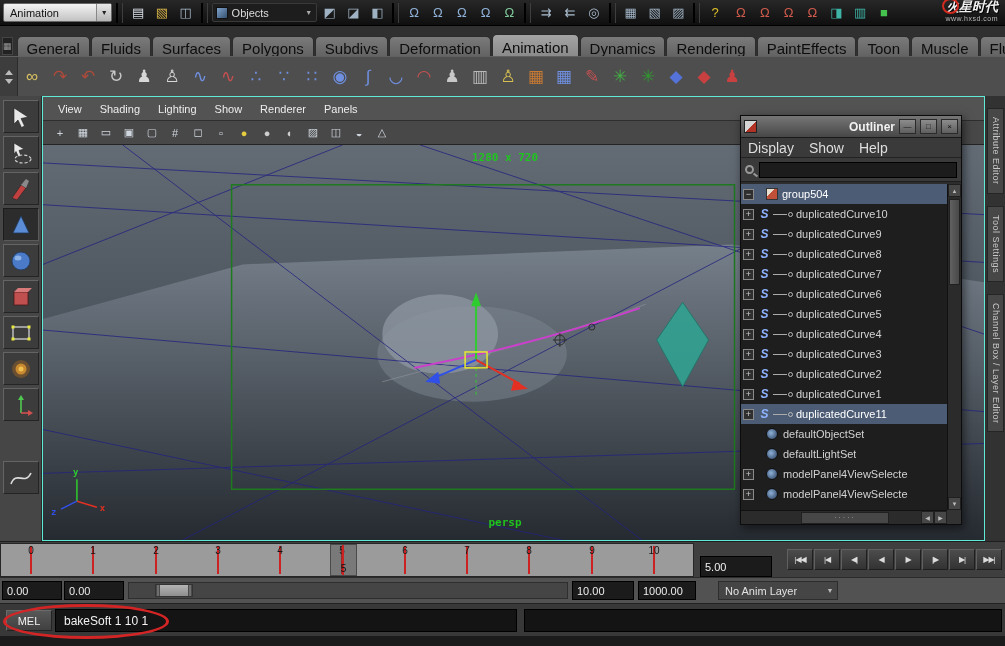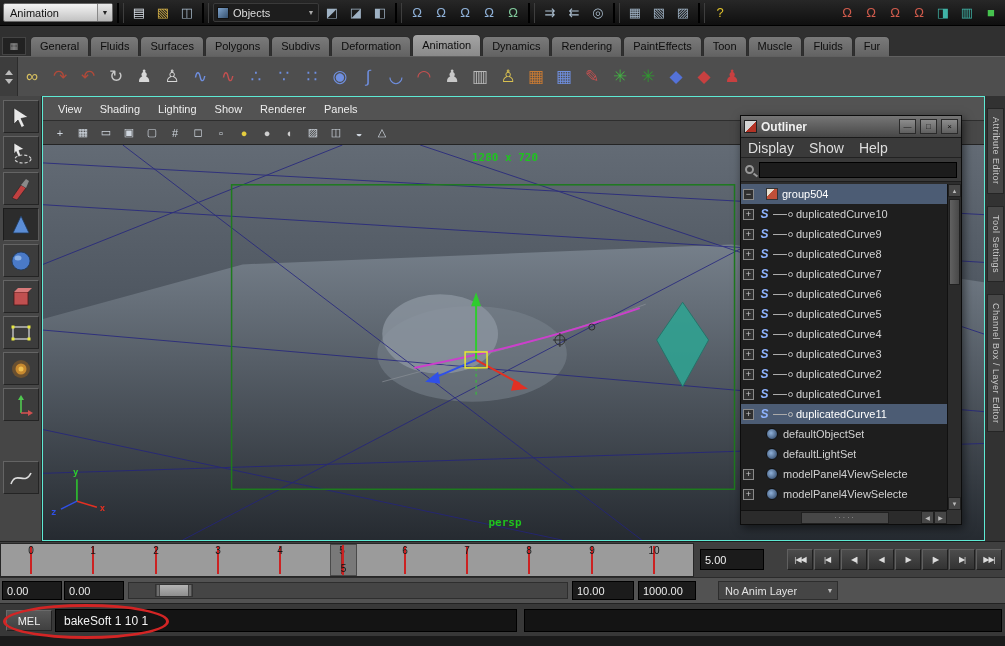--- a/index.html
+++ b/index.html
@@ -18,21 +18,21 @@
   .sicon{width:22px;height:22px;display:flex;align-items:center;justify-content:center;font-size:13px;cursor:pointer;}
   .spacer{flex:1;}
   #logo{width:106px;text-align:right;padding-right:4px;line-height:12px;}
   .cnwrap{position:relative;display:inline-block;}
   .ring{position:absolute;left:-4px;top:-2px;width:17px;height:16px;border:2px solid #d22a1e;border-radius:50%;}
   #logo .cn{font-size:13px;font-weight:bold;font-style:italic;color:#f2f2f2;text-shadow:1px 1px 0 #000;}
   #logo .url{font-size:7px;color:#b8b8b8;letter-spacing:.5px;}
   
   #tabs{position:absolute;left:0;top:26px;width:1005px;height:30px;background:#303030;display:flex;align-items:flex-end;padding-left:2px;}
   #tabmenu{width:24px;height:18px;margin:0 4px 1px 0;background:#222;border:1px solid #444;color:#999;font-size:9px;display:flex;align-items:center;justify-content:center;cursor:pointer;}
-  .tab{height:20px;padding:3px 9px 0;margin-right:1px;background:linear-gradient(#7a7a7a,#636363);border:1px solid #2c2c2c;border-bottom:none;border-radius:5px 5px 0 0;font-size:11px;color:#0d0d0d;cursor:pointer;white-space:nowrap;}
+  .tab{height:20px;padding:3px 9px 0;margin-right:1px;background:linear-gradient(#7a7a7a,#636363);border:1px solid #2c2c2c;border-bottom:none;border-radius:5px 5px 0 0;font-size:15px;color:#0d0d0d;cursor:pointer;white-space:nowrap;}
   .tab.active{background:linear-gradient(#a4a4a4,#8a8a8a);height:22px;padding-top:4px;}
   
   #shelf{position:absolute;left:0;top:56px;width:1005px;height:40px;background:#4e4e4e;border-top:1px solid #606060;display:flex;align-items:center;}
   #shelf-side{width:18px;height:100%;background:#3d3d3d;border-right:1px solid #2c2c2c;display:flex;flex-direction:column;align-items:center;justify-content:center;gap:4px;flex:none;}
   .tri{width:0;height:0;border-left:4px solid transparent;border-right:4px solid transparent;cursor:pointer;}
   .tri.up{border-bottom:5px solid #bbb;}
   .tri.dn{border-top:5px solid #bbb;}
   .shicon{width:28px;height:32px;display:flex;align-items:center;justify-content:center;font-size:17px;cursor:pointer;flex:none;}
   
   #main{position:absolute;left:0;top:96px;width:1005px;height:445px;background:#3c3c3c;}
@@ -45,21 +45,21 @@
   #vp-menu span{font-size:11px;color:#ededed;padding:0 9px;cursor:pointer;}
   #vp-icons{height:24px;background:#484848;display:flex;align-items:center;padding-left:8px;gap:5px;border-bottom:1px solid #242424;}
   .vpi{width:18px;height:18px;display:flex;align-items:center;justify-content:center;font-size:11px;cursor:pointer;flex:none;}
   #canvas{position:absolute;left:0;top:48px;right:0;bottom:0;cursor:crosshair;}
   #side{position:absolute;right:0;top:0;width:20px;height:100%;background:#323232;}
   .vtab{writing-mode:vertical-rl;font-size:9px;color:#c9c9c9;background:#474747;border:1px solid #252525;padding:8px 2px;margin:12px auto 0;width:17px;text-align:center;letter-spacing:.5px;cursor:pointer;}
   
   #outliner{position:absolute;left:740px;top:115px;width:222px;height:410px;z-index:40;background:#2d2d2d;border:1px solid #0c0c0c;box-shadow:2px 3px 9px rgba(0,0,0,.55);}
   #ol-title{height:22px;background:linear-gradient(#767676,#474747);display:flex;align-items:center;padding:0 3px;gap:4px;border-bottom:1px solid #1a1a1a;}
   #ol-title .wicon{width:13px;height:13px;background:linear-gradient(135deg,#d6d6d6 50%,#b23325 50%);border:1px solid #222;flex:none;}
-  #ol-title .t{flex:1;font-size:12px;font-weight:bold;color:#f1f1f1;}
+  #ol-title .t{flex:1;font-size:12px;font-weight:bold;color:#f1f1f1;text-align:right;}
   .wbtn{width:17px;height:15px;background:linear-gradient(#8c8c8c,#5f5f5f);border:1px solid #2a2a2a;font-size:8px;color:#111;display:flex;align-items:center;justify-content:center;cursor:pointer;flex:none;}
   #ol-menu{height:20px;background:#3a3a3a;display:flex;align-items:center;padding-left:7px;gap:15px;border-bottom:1px solid #222;}
   #ol-menu span{font-size:14px;color:#dedede;cursor:pointer;}
   #ol-search{height:24px;background:#3a3a3a;display:flex;align-items:center;padding:0 4px;gap:5px;border-bottom:1px solid #1d1d1d;}
   .mag{width:9px;height:9px;border:2px solid #999;border-radius:50%;position:relative;flex:none;}
   .mag::after{content:"";position:absolute;left:6px;top:7px;width:5px;height:2px;background:#999;transform:rotate(40deg);}
   #ol-search input{flex:1;height:16px;background:#1c1c1c;border:1px solid #000;color:#ddd;font-size:10px;padding:0 3px;}
   #ol-list{position:absolute;left:0;top:68px;right:14px;bottom:14px;background:#1e1e1e;overflow:hidden;}
   .orow{height:20px;display:flex;align-items:center;padding-left:2px;font-size:11px;color:#d2d2d2;cursor:pointer;white-space:nowrap;}
   .orow.sel{background:#4c5c74;color:#fff;}
@@ -82,21 +82,21 @@
   #ol-hscroll .ends{margin-left:auto;display:flex;}
   #ol-corner{position:absolute;right:0;bottom:0;width:14px;height:14px;background:#333;}
   
   #timerow{position:absolute;left:0;top:541px;width:1005px;height:36px;background:#3f3f3f;border-top:1px solid #1e1e1e;}
   #ruler{position:absolute;left:0;top:1px;width:694px;height:34px;background:#9b9b9b;border:1px solid #262626;cursor:pointer;}
   .fnum{position:absolute;top:1px;font-size:10px;color:#151515;transform:translateX(-50%);}
   .ktick{position:absolute;top:2px;bottom:2px;width:2px;background:#cc2222;}
   #curframe{position:absolute;left:329px;top:0;width:27px;height:100%;background:rgba(50,50,50,.32);border:1px solid #4a4a4a;}
   #curframe .cline{position:absolute;left:11px;top:0;bottom:0;width:2px;background:#cc2222;}
   #curframe .clabel{position:absolute;left:0;right:0;bottom:1px;text-align:center;font-size:10px;color:#101010;}
-  #curtime{position:absolute;left:700px;top:7px;width:64px;height:21px;background:#1b1b1b;border:1px solid #000;color:#f0f0f0;font-size:11px;padding:0 4px;}
+  #curtime{position:absolute;left:700px;top:14px;width:72px;height:21px;background:#1b1b1b;border:1px solid #000;color:#f0f0f0;font-size:11px;padding:0 4px;}
   #playback{position:absolute;right:3px;top:7px;display:flex;gap:1px;}
   .pb{width:26px;height:21px;background:linear-gradient(#4c4c4c,#333);border:1px solid;border-color:#606060 #1f1f1f #1f1f1f #606060;color:#dcdcdc;font-size:8px;display:flex;align-items:center;justify-content:center;cursor:pointer;letter-spacing:-1px;}
   
   #rangerow{position:absolute;left:0;top:577px;width:1005px;height:26px;background:#525252;border-top:1px solid #2b2b2b;}
   .rfield{position:absolute;top:3px;height:19px;background:#1b1b1b;border:1px solid #000;color:#ececec;font-size:11px;padding:0 4px;}
   #rtrack{position:absolute;left:128px;top:4px;width:440px;height:17px;background:#454545;border:1px solid #2e2e2e;cursor:pointer;}
   #rhandle{position:absolute;left:26px;top:1px;width:38px;height:13px;background:linear-gradient(#b4b4b4,#8e8e8e);border:1px solid #333;display:flex;justify-content:space-between;cursor:ew-resize;}
   #rhandle i{width:4px;height:100%;background:#6e6e6e;border-left:1px solid #4a4a4a;border-right:1px solid #4a4a4a;}
   .rmenu{position:absolute;top:3px;height:19px;background:#454545;border:1px solid #2d2d2d;display:flex;align-items:center;font-size:11px;color:#e2e2e2;cursor:pointer;}
   .rmenu .lbl{flex:1;padding:0 6px;white-space:nowrap;}
@@ -152,20 +152,24 @@
     <div class="sep"></div>
     <span class="sicon" style="color: rgb(224, 194, 42);">?</span>
     <div class="spacer"></div>
     <span class="sicon" style="color: rgb(207, 91, 76);">Ω</span>
     <span class="sicon" style="color: rgb(207, 91, 76);">Ω</span>
     <span class="sicon" style="color: rgb(207, 91, 76);">Ω</span>
     <span class="sicon" style="color: rgb(207, 91, 76);">Ω</span>
     <span class="sicon" style="color: rgb(63, 179, 166);">◨</span>
     <span class="sicon" style="color: rgb(63, 179, 166);">▥</span>
     <span class="sicon" style="color: rgb(70, 194, 78);">■</span>
+    <div id="logo">
+      <div><span class="cnwrap"><span class="ring"></span><span class="cn">火星时代</span></span></div>
+      <div class="url">www.hxsd.com</div>
+    </div>
   </div>
 
   <div id="tabs">
     <div id="tabmenu">▦</div>
     <div class="tab">General</div>
     <div class="tab">Fluids</div>
     <div class="tab">Surfaces</div>
     <div class="tab">Polygons</div>
     <div class="tab">Subdivs</div>
     <div class="tab">Deformation</div>

